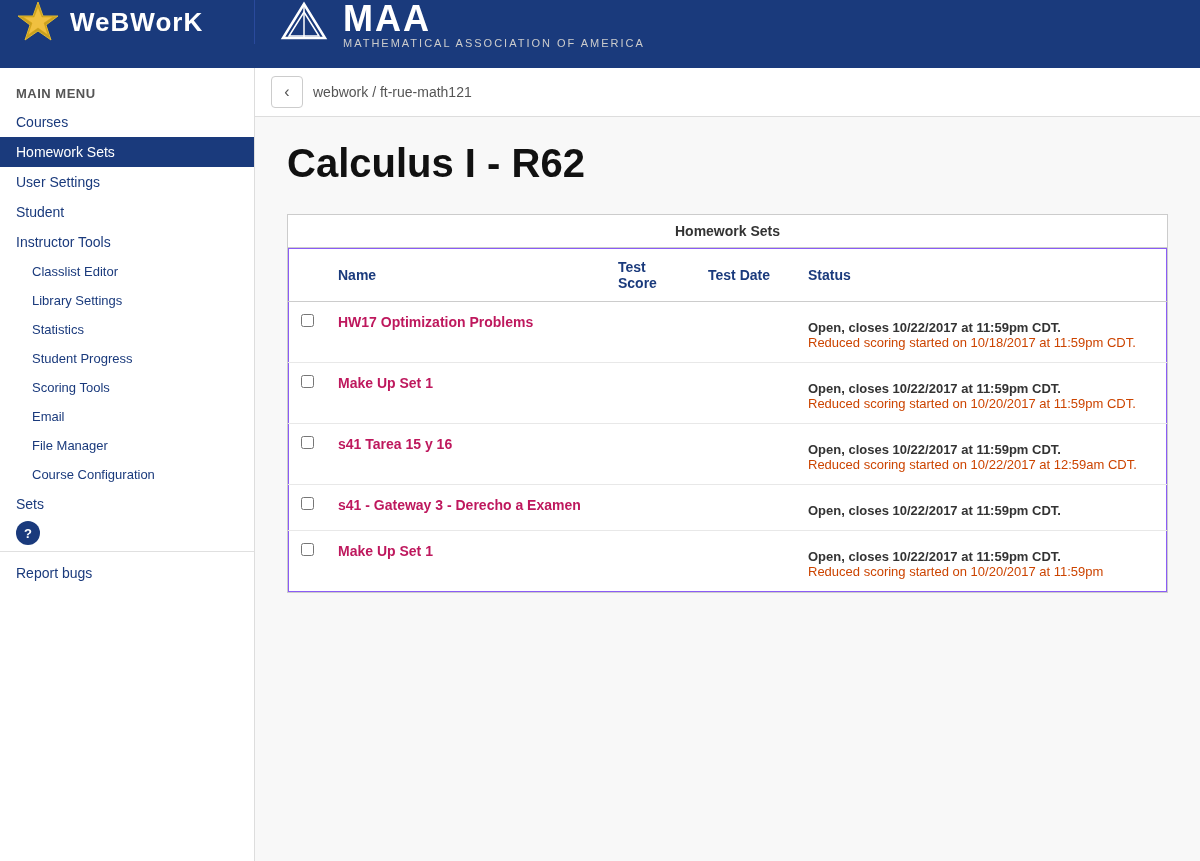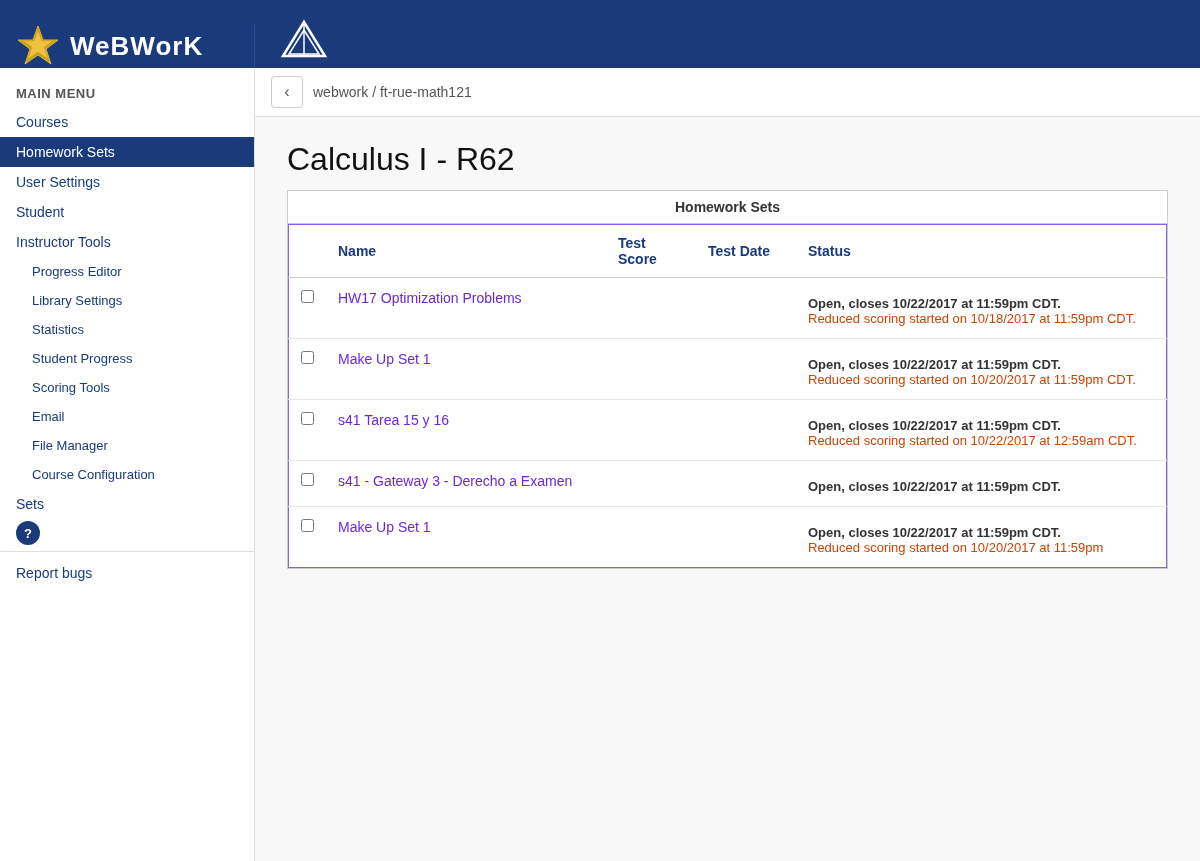--- a/index.html
+++ b/index.html
@@ -1,21 +1,21 @@
 <!DOCTYPE html>
 <html><head>
   <meta charset="utf-8">
   <style>
     * { box-sizing: border-box; margin: 0; padding: 0; }
     body { font-family: Arial, sans-serif; font-size: 14px; background: #f0f0f0; }
 
     
     .header {
       display: flex;
-      align-items: flex-end;
+      align-items: flex-start;
       background: #1a3a7c;
       height: 68px;
     }
     .header-logo {
       background: #1a3a7c;
       display: flex;
       align-items: center;
       padding: 0 16px;
       min-width: 255px;
       border-right: 1px solid #2a4a9c;
@@ -159,24 +159,24 @@
     .breadcrumb-text {
       color: #555;
       font-size: 14px;
     }
 
     
     .page-content {
       padding: 24px 32px;
     }
     .page-title {
-      font-size: 32px;
-      font-weight: normal;
+      font-size: 40px;
+      font-weight: bold;
       color: #111;
-      margin-bottom: 12px;
+      margin-bottom: 28px;
     }
     .hw-table {
       width: 100%;
       border-collapse: collapse;
       background: white;
       border: 1px solid #8b5cf6;
     }
     .hw-table th {
       text-align: left;
       padding: 10px 12px;
@@ -197,22 +197,22 @@
     }
     .hw-table tr:last-child td {
       border-bottom: none;
     }
     .hw-checkbox-cell {
       width: 24px;
       padding: 12px 6px;
       vertical-align: top;
     }
     .hw-name-link {
-      color: #6d28d9;
-      font-weight: normal;
+      color: #be185d;
+      font-weight: bold;
       text-decoration: none;
       cursor: pointer;
     }
     .status-open {
       color: #333;
       font-weight: bold;
       font-size: 13px;
       margin-top: 6px;
     }
     .status-reduced {
@@ -244,34 +244,38 @@
     </svg>
     <span class="logo-text">WeBWorK</span>
   </div>
   <div class="header-maa">
     <svg class="maa-logo-shape" viewBox="0 0 50 50">
       <polygon points="25,4 46,38 4,38" fill="none" stroke="white" stroke-width="2.5"></polygon>
       <polygon points="25,12 40,36 10,36" fill="none" stroke="white" stroke-width="1.5"></polygon>
       <line x1="25" y1="4" x2="25" y2="38" stroke="white" stroke-width="1.5"></line>
       <line x1="4" y1="38" x2="46" y2="38" stroke="white" stroke-width="1.5"></line>
     </svg>
+    <div class="maa-text">
+      <span class="maa-title">MAA</span>
+      <span class="maa-subtitle">Mathematical Association of America</span>
+    </div>
   </div>
 </div>
 
 <div class="layout">
 
   <div class="sidebar">
     <div class="sidebar-section-title">MAIN MENU</div>
 
     <a class="sidebar-item">Courses</a>
     <a class="sidebar-item active">Homework Sets</a>
     <a class="sidebar-item">User Settings</a>
     <a class="sidebar-item">Student</a>
     <a class="sidebar-item">Instructor Tools</a>
-    <a class="sidebar-item sub">Progress Editor</a>
+    <a class="sidebar-item sub">Classlist Editor</a>
     <a class="sidebar-item sub">Library Settings</a>
     <a class="sidebar-item sub">Statistics</a>
     <a class="sidebar-item sub">Student Progress</a>
     <a class="sidebar-item sub">Scoring Tools</a>
     <a class="sidebar-item sub">Email</a>
     <a class="sidebar-item sub">File Manager</a>
     <a class="sidebar-item sub">Course Configuration</a>
     <a class="sidebar-item">Sets</a>
     <div class="help-icon">?</div>
     <div class="sidebar-divider"></div>

